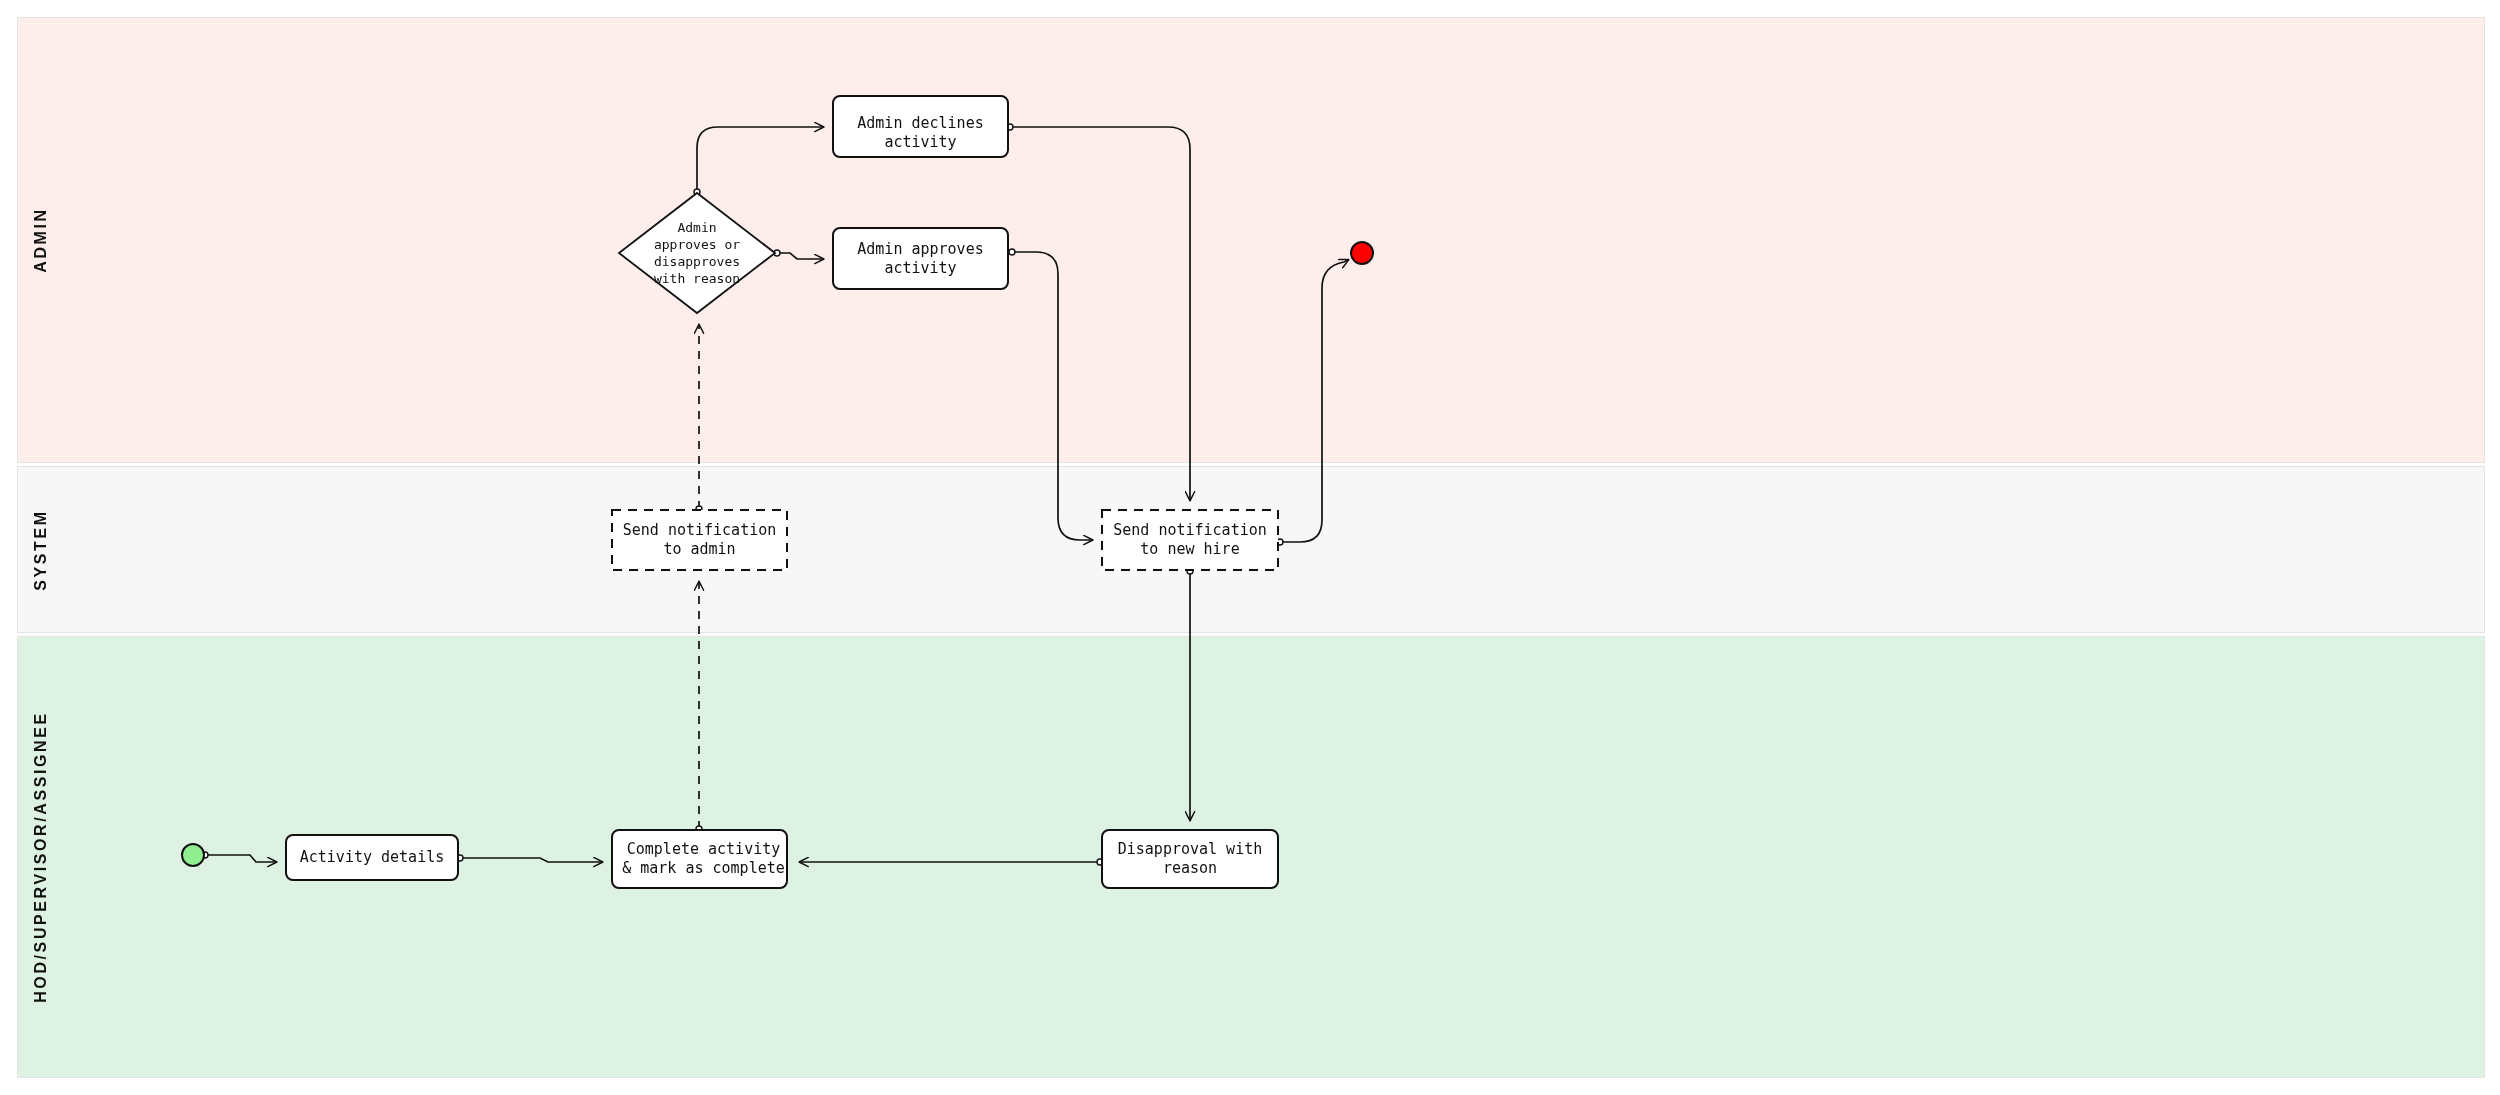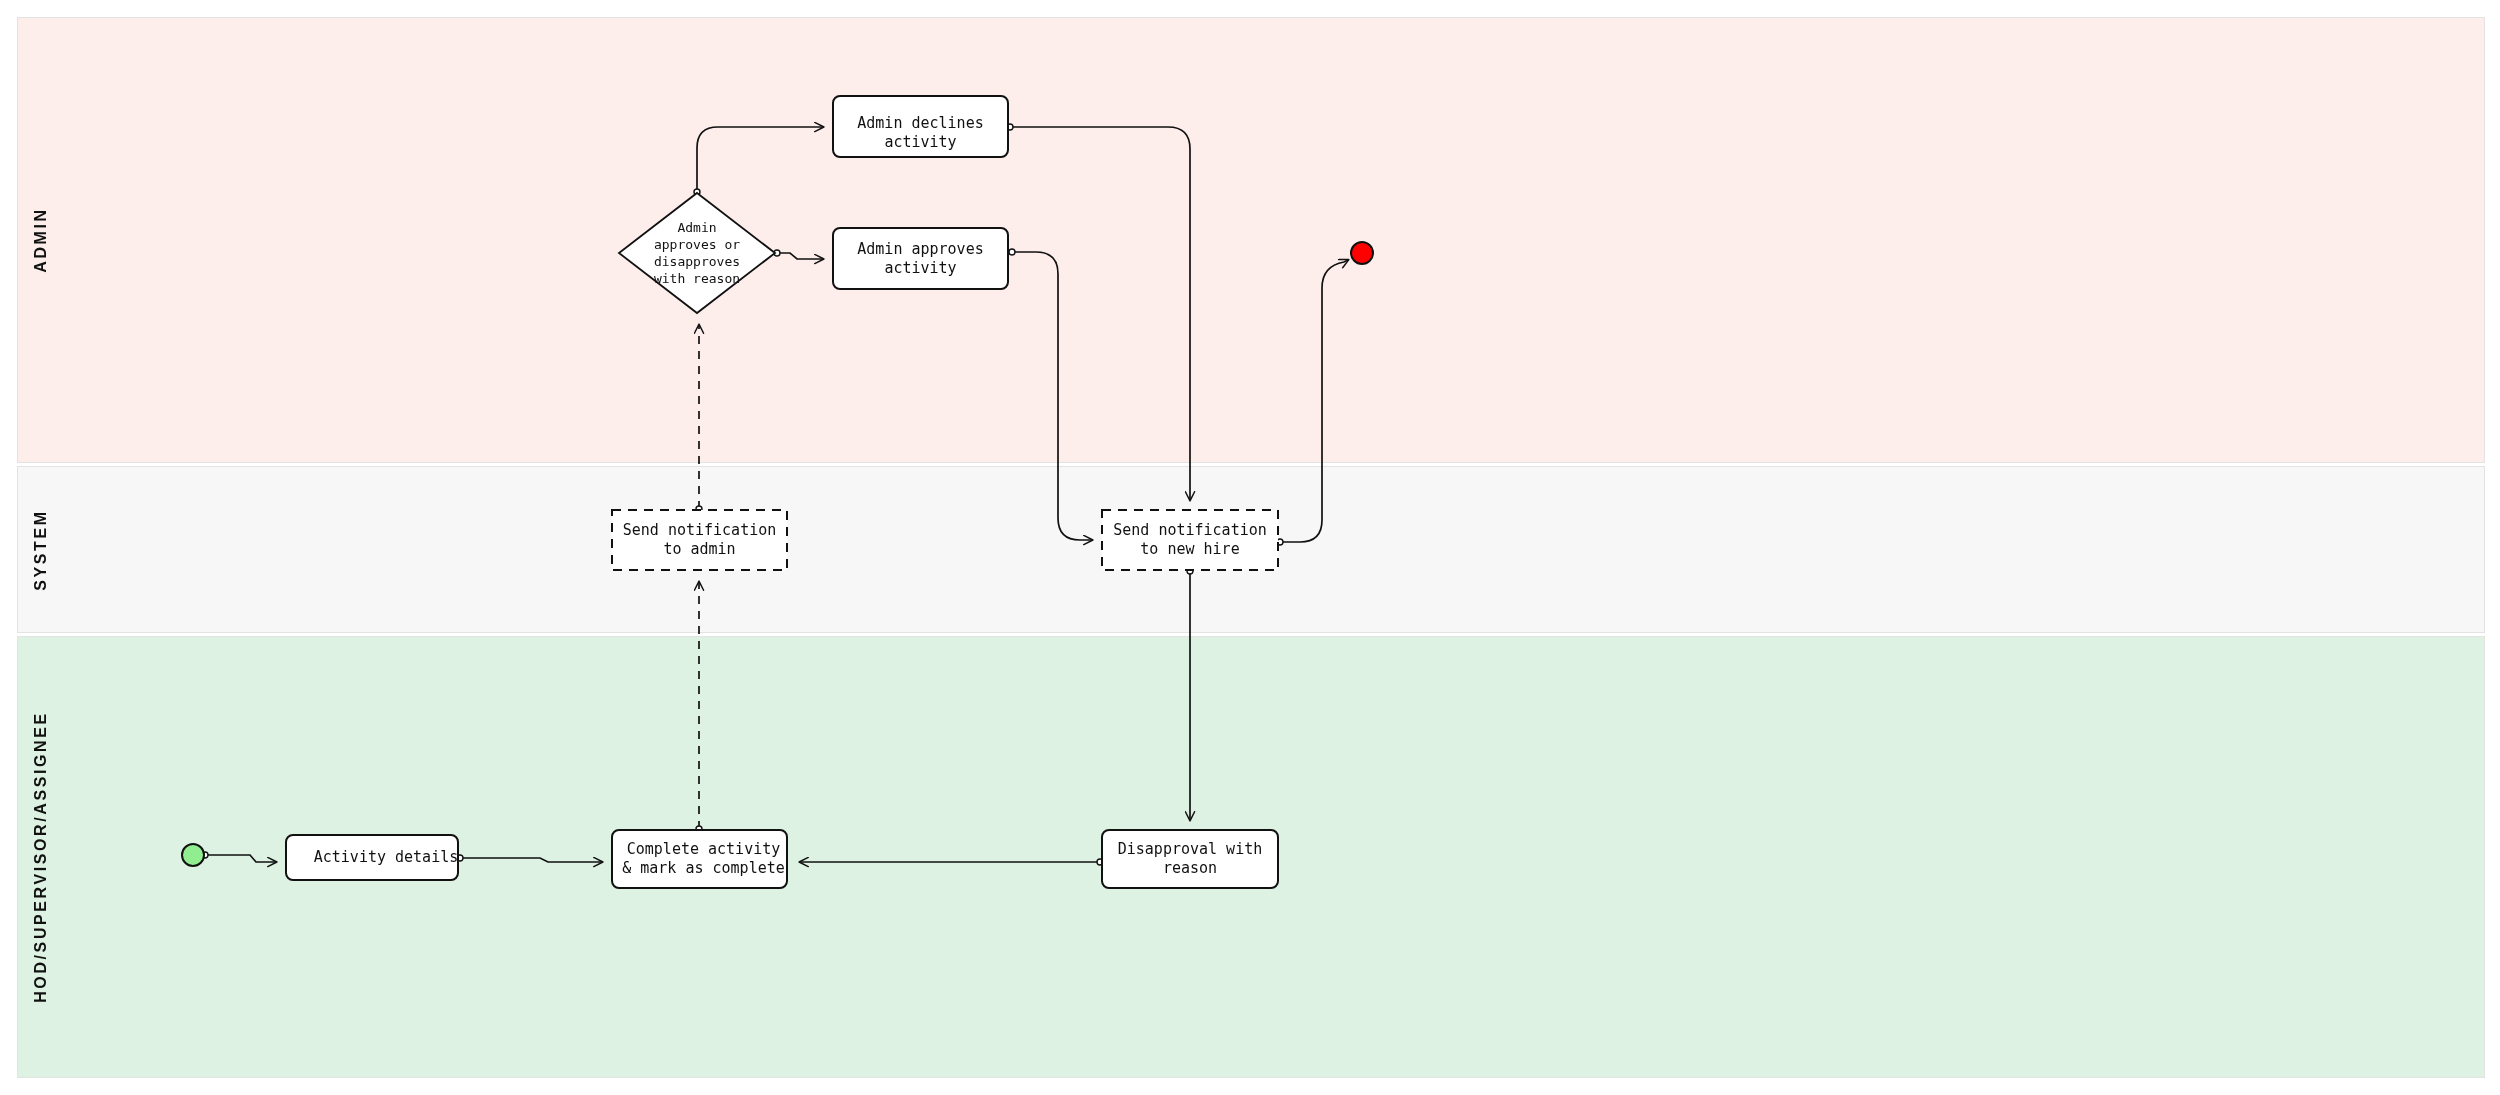--- a/index.html
+++ b/index.html
@@ -185,21 +185,21 @@
       <rect x="833" y="228" width="175" height="61" rx="7" ry="7" fill="#ffffff" stroke="#111111" stroke-width="2"></rect>
 
       <rect x="1102" y="510" width="176" height="60" rx="0" ry="0" fill="#ffffff" stroke="#111111" stroke-width="2" stroke-dasharray="9 7"></rect>
 
       <rect x="1102" y="830" width="176" height="58" rx="7" ry="7" fill="#ffffff" stroke="#111111" stroke-width="2"></rect>
 
       <circle cx="1362" cy="253" r="11" fill="#ff0000" stroke="#111111" stroke-width="2"></circle>
     </g>
   </svg>
 
-  <div class="node-label" style="left:286px; top:835px; width:172px; height:45px;padding-left:14px;">Activity details</div>
+  <div class="node-label" style="left:286px; top:835px; width:172px; height:45px;">Activity details</div>
 
   <div class="node-label" style="left:612px; top:830px; width:183px; height:58px;">Complete activity
 &amp; mark as complete</div>
 
   <div class="node-label" style="left:612px; top:510px; width:175px; height:60px;">Send notification
 to admin</div>
 
   <div class="node-label" style="left:619px; top:201px; width:156px; height:104px; line-height:17px; font-size:13px;">Admin
 approves or
 disapproves

